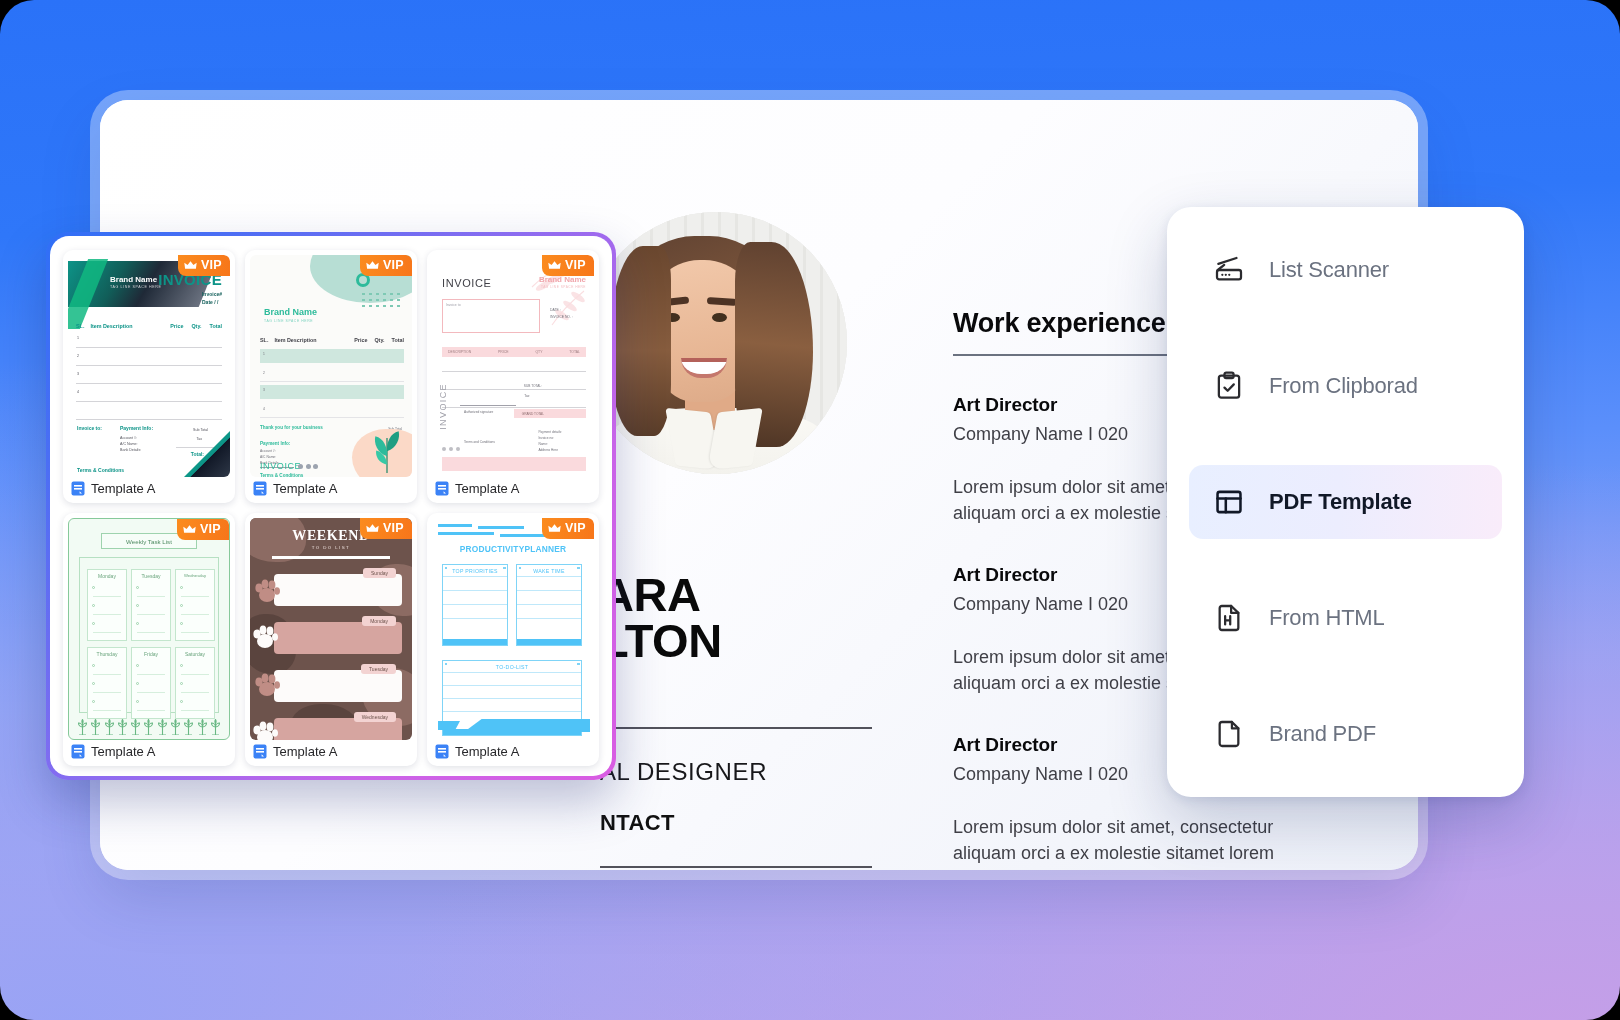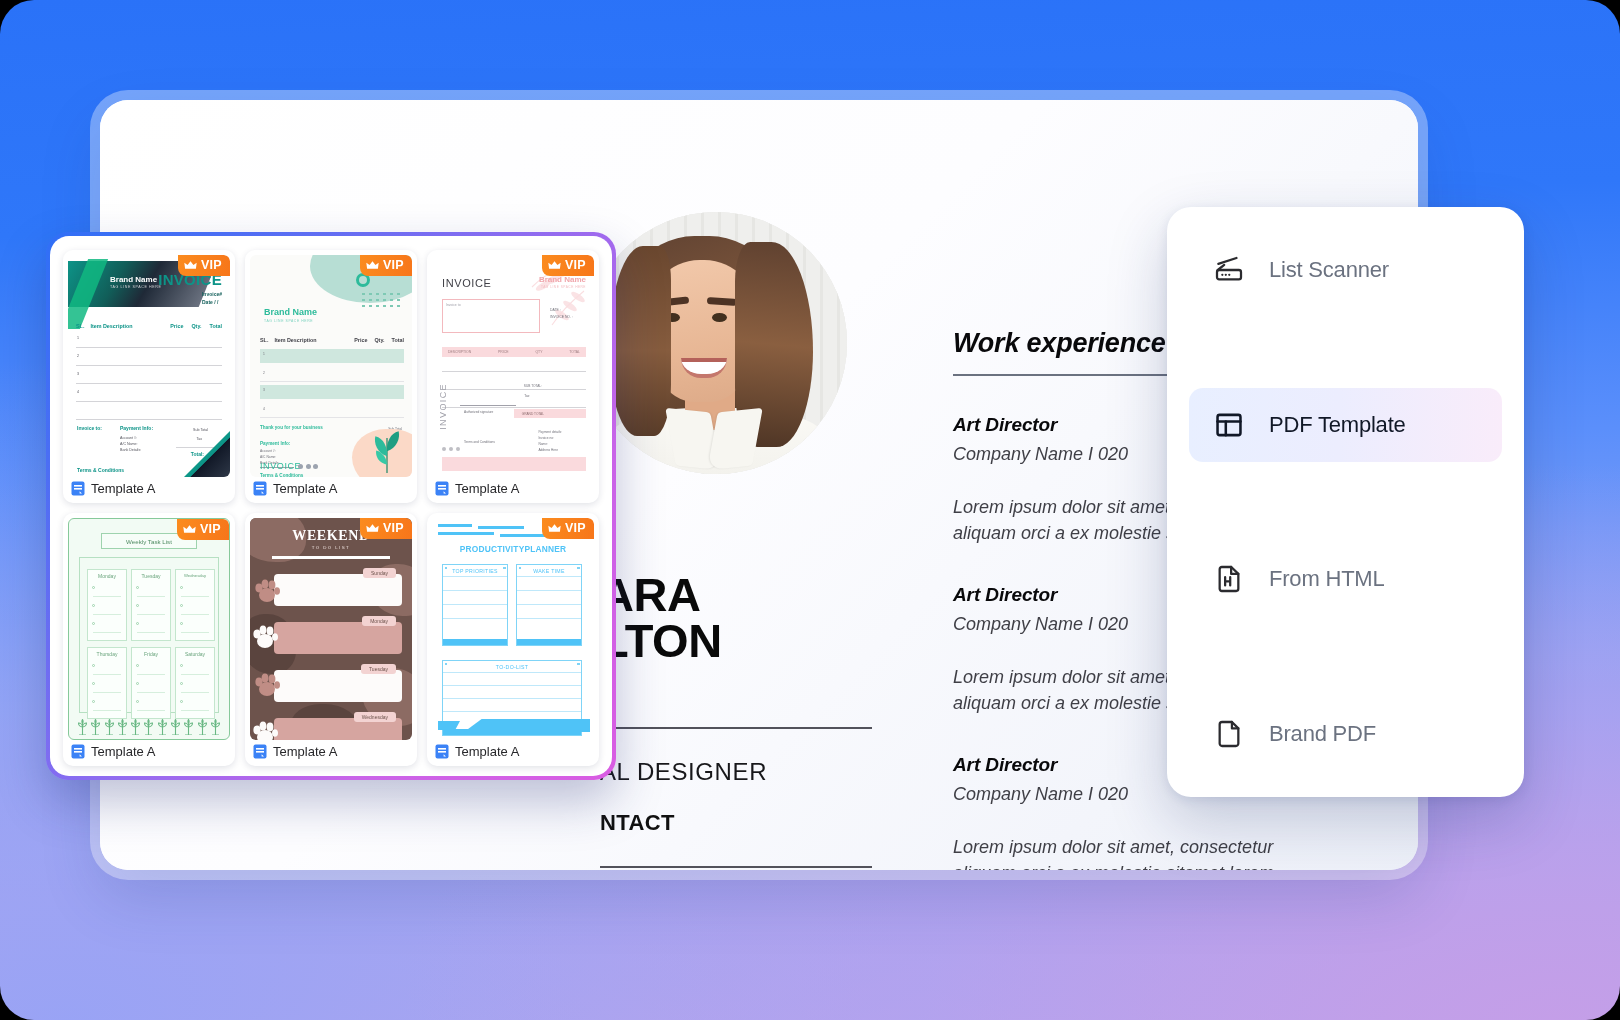--- a/index.html
+++ b/index.html
@@ -126,21 +126,21 @@
   #resume-contact {
     position: absolute; left: 500px; top: 710px;
     font-size: 22px; font-weight: 700; letter-spacing: 0.4px; color: #111;
   }
   #resume-contact-rule {
     position: absolute; left: 500px; top: 766px; width: 272px; height: 2px;
     background: #52525b;
   }
 
   
-  #work-exp { position: absolute; left: 853px; top: 228px; width: 420px; font-style: italic; }
+  #work-exp { position: absolute; left: 853px; top: 208px; width: 420px; }
   #work-exp h2 {
     font-size: 27px; font-weight: 700; color: #09090b; letter-spacing: -0.2px;
   }
   #work-exp .heading-rule {
     margin-top: 15px; height: 2px; background: #6b7280; width: 420px;
   }
   .job { margin-top: 38px; }
   .job .title { font-size: 19px; font-weight: 700; color: #09090b; letter-spacing: -0.1px; }
   .job .company { margin-top: 8px; font-size: 18px; color: #3f3f46; }
   .job .desc {
@@ -306,21 +306,21 @@
   }
   .menu-item {
     display: flex; align-items: center; gap: 22px;
     height: 74px; padding: 0 22px;
     border-radius: 14px;
     font-size: 22px; color: #6b7280; letter-spacing: -0.2px;
   }
   .menu-item .mi-icon { flex: 0 0 auto; width: 36px; height: 36px; display:flex; align-items:center; justify-content:center; }
   .menu-item.active {
     background: linear-gradient(92deg, #e8efff 0%, #ecedfe 48%, #f9ecfa 100%);
-    color: #111827; font-weight: 400;
+    color: #111827; font-weight: 700;
   }
   .menu-item.active .mi-icon svg { stroke: #111827; }
 </style>
 </head>
 <body>
 
 <div id="backdrop">
 
   <div id="app-window">
     <div id="resume">
@@ -919,20 +919,30 @@
         <svg width="32" height="32" viewBox="0 0 24 24" fill="none" stroke="#2b2b2f" stroke-width="1.7" stroke-linecap="round" stroke-linejoin="round">
           <path d="M4 7.4 17.6 3"></path>
           <rect x="3" y="12" width="18" height="7" rx="1.6"></rect>
           <path d="M3.6 12 8.4 8.2"></path>
           <path d="M7 15.6h.01M9.6 15.6h.01M12.2 15.6h.01"></path>
         </svg>
       </span>
       <span>List Scanner</span>
     </div>
 
+    <div class="menu-item">
+      <span class="mi-icon">
+        <svg width="32" height="32" viewBox="0 0 24 24" fill="none" stroke="#2b2b2f" stroke-width="1.7" stroke-linecap="round" stroke-linejoin="round">
+          <rect x="4.4" y="4.2" width="15.2" height="16.6" rx="1.8"></rect>
+          <rect x="8.6" y="2" width="6.8" height="4" rx="1.2"></rect>
+          <path d="M8.6 13.2 11 15.6l4.6-4.8"></path>
+        </svg>
+      </span>
+      <span>From Clipborad</span>
+    </div>
 
     <div class="menu-item active">
       <span class="mi-icon">
         <svg width="32" height="32" viewBox="0 0 24 24" fill="none" stroke="#111827" stroke-width="1.9" stroke-linecap="round" stroke-linejoin="round">
           <rect x="3.4" y="4.4" width="17.2" height="15.2" rx="1.6"></rect>
           <path d="M3.4 9.4h17.2"></path>
           <path d="M9.6 9.4v10.2"></path>
         </svg>
       </span>
       <span>PDF Template</span>

